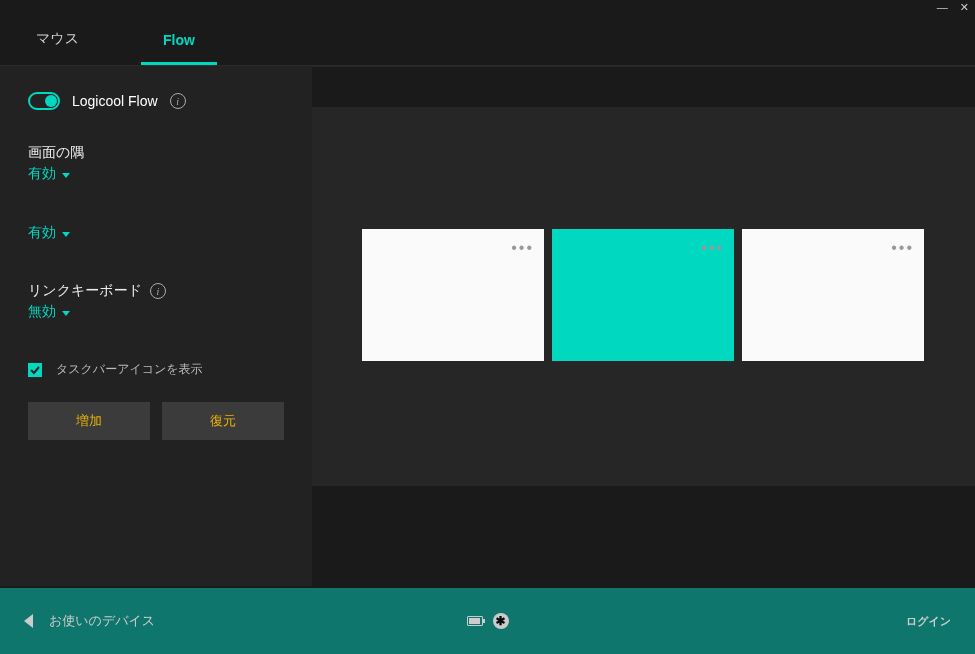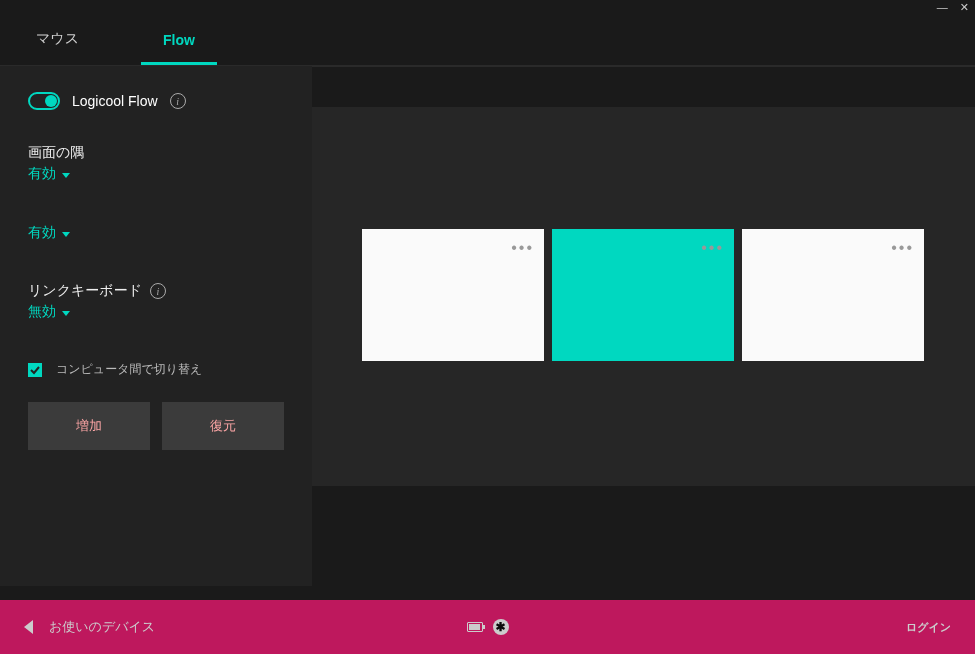--- a/index.html
+++ b/index.html
@@ -111,23 +111,23 @@
     background: #00d8c0;
     display: flex; align-items: center; justify-content: center;
     cursor: pointer;
   }
   .checkbox svg { width: 10px; height: 10px; }
   .cb-label { font-size: 12px; color: #bbb; }
   .btn-row { display: flex; gap: 12px; }
   .btn {
     flex: 1;
     background: #3b3b3b;
-    color: #fca5a5;
+    color: #eab308;
     border: none;
-    height: 48px;
+    height: 38px;
     font-size: 13px;
     cursor: pointer;
   }
   .canvas {
     flex: 1;
     background: #1a1a1a;
     padding: 40px 0 0 0;
     position: relative;
     border-top: 1px solid #2a2a2a;
   }
@@ -152,22 +152,22 @@
   }
   .screen.active-scr { background: #00d8c0; }
   .dots {
     position: absolute; top: 10px; right: 10px;
     color: #999; font-size: 16px; letter-spacing: 2px;
     cursor: pointer;
   }
   .footer {
     position: absolute;
     left: 0; right: 0; bottom: 0;
-    height: 54px;
-    background: #be185d;
+    height: 66px;
+    background: #0f766e;
     display: flex;
     align-items: center;
     padding: 0 24px;
   }
   .back {
     display: flex; align-items: center; gap: 16px;
     cursor: pointer;
   }
   .back-chev {
     width: 0; height: 0;
@@ -253,21 +253,21 @@
         <span class="chev-down"></span>
       </div>
     </div>
 
     <div class="checkbox-row">
       <div class="checkbox">
         <svg viewBox="0 0 10 10">
             <path d="M1 5 L4 8 L9 2" stroke="#222" stroke-width="2" fill="none"></path>
           </svg>
       </div>
-      <span class="cb-label">コンピュータ間で切り替え</span>
+      <span class="cb-label">タスクバーアイコンを表示</span>
     </div>
 
     <div class="btn-row">
       <button class="btn">増加</button>
       <button class="btn">復元</button>
     </div>
 
   </div>
 
   <div class="canvas">

